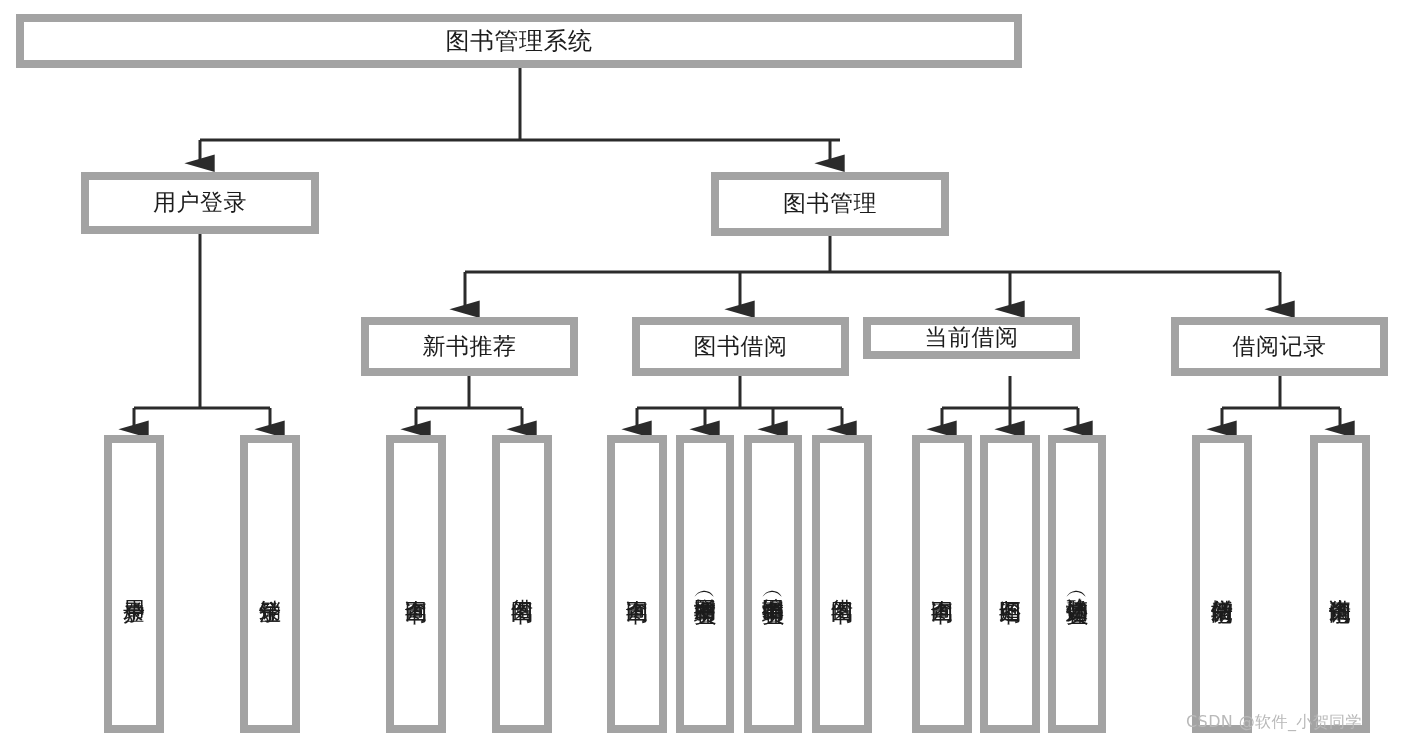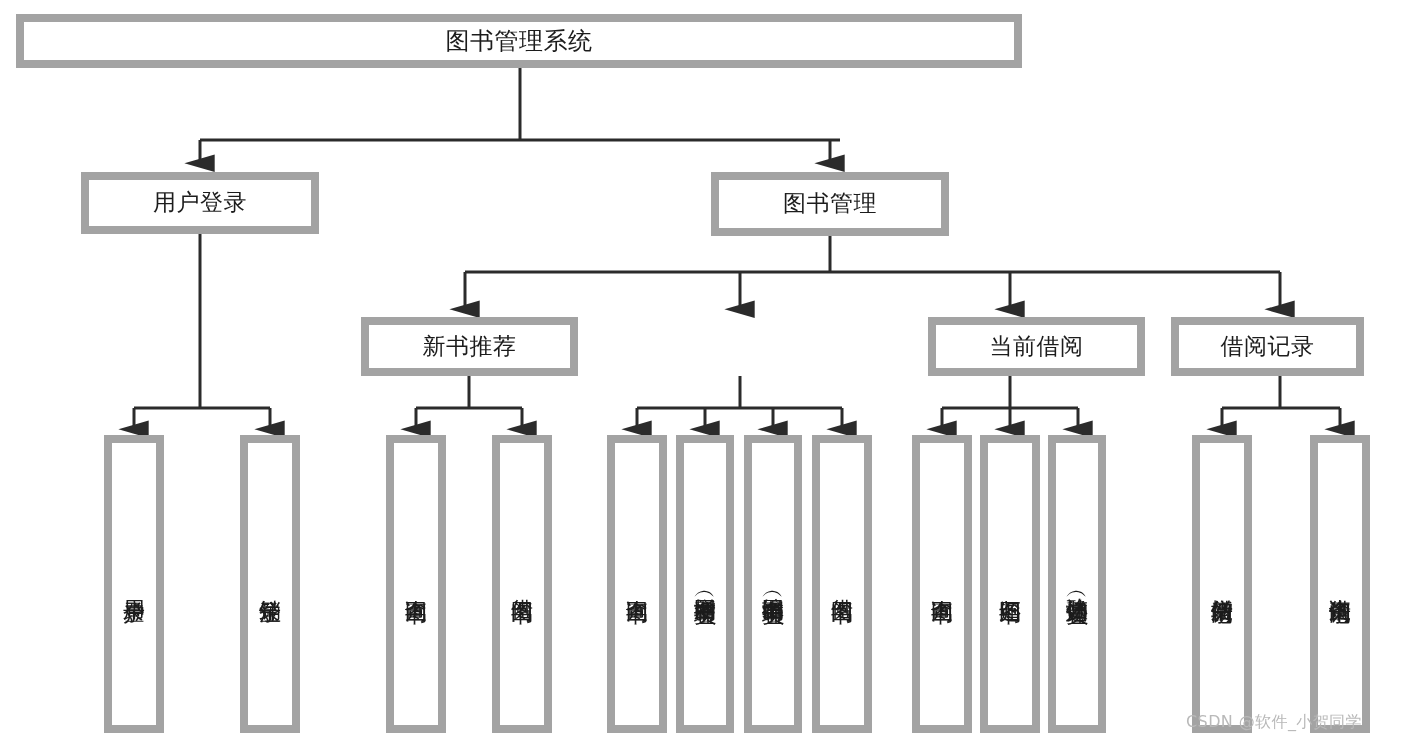--- a/index.html
+++ b/index.html
@@ -140,24 +140,27 @@
   <div class="node horiz" style="left:81px; top:172px; width:238px; height:62px;">
     <span class="lbl">用户登录</span>
   </div>
   <div class="node horiz" style="left:711px; top:172px; width:238px; height:64px;">
     <span class="lbl">图书管理</span>
   </div>
 
   <div class="node horiz" style="left:361px; top:317px; width:217px; height:59px;">
     <span class="lbl">新书推荐</span>
   </div>
-  <div class="node horiz" style="left:928px; top:317px; width:217px; height:59px;">
+  <div class="node horiz" style="left:632px; top:317px; width:217px; height:59px;">
+    <span class="lbl">图书借阅</span>
+  </div>
+  <div class="node horiz" style="left:863px; top:317px; width:217px; height:42px;">
     <span class="lbl">当前借阅</span>
   </div>
-  <div class="node horiz" style="left:1171px; top:317px; width:193px; height:59px;">
+  <div class="node horiz" style="left:1171px; top:317px; width:217px; height:59px;">
     <span class="lbl">借阅记录</span>
   </div>
 
   <div class="node vert" style="left:104px; top:435px; width:60px; height:298px;">
     <span class="lbl">用户登录</span>
   </div>
   <div class="node vert" style="left:240px; top:435px; width:60px; height:298px;">
     <span class="lbl">注销登录</span>
   </div>
 

